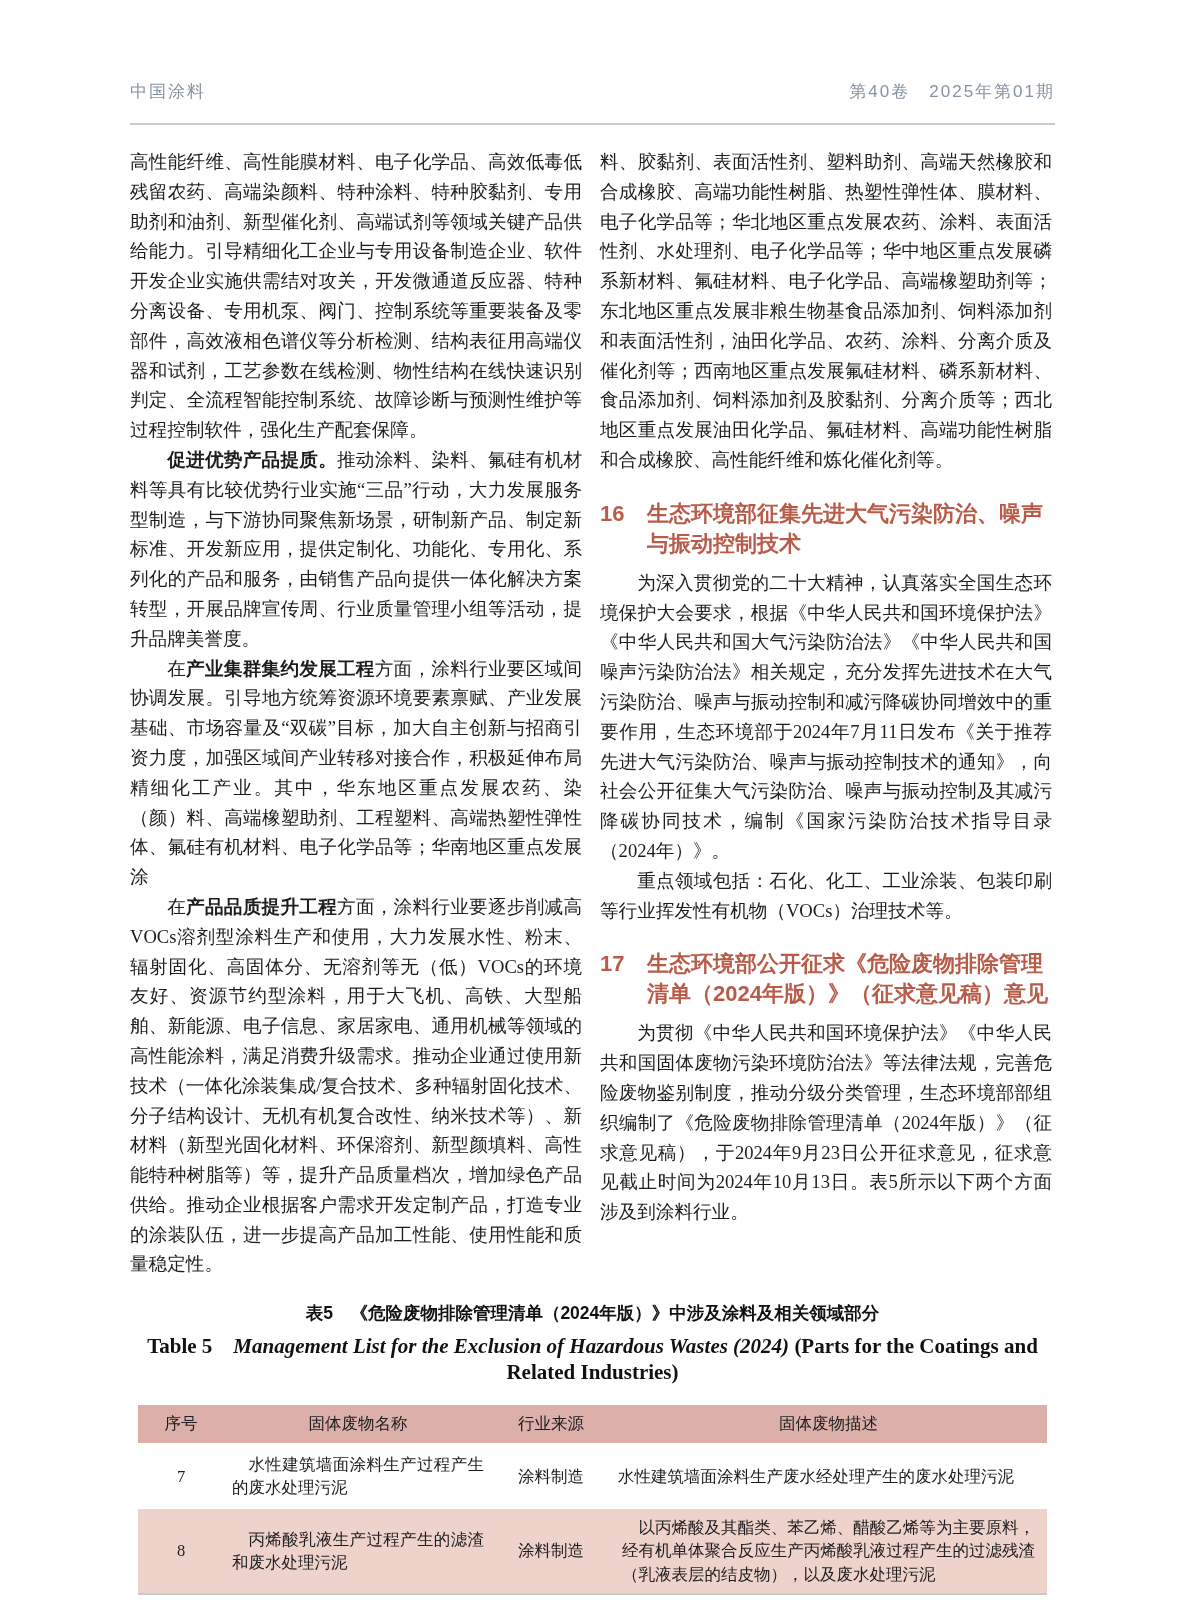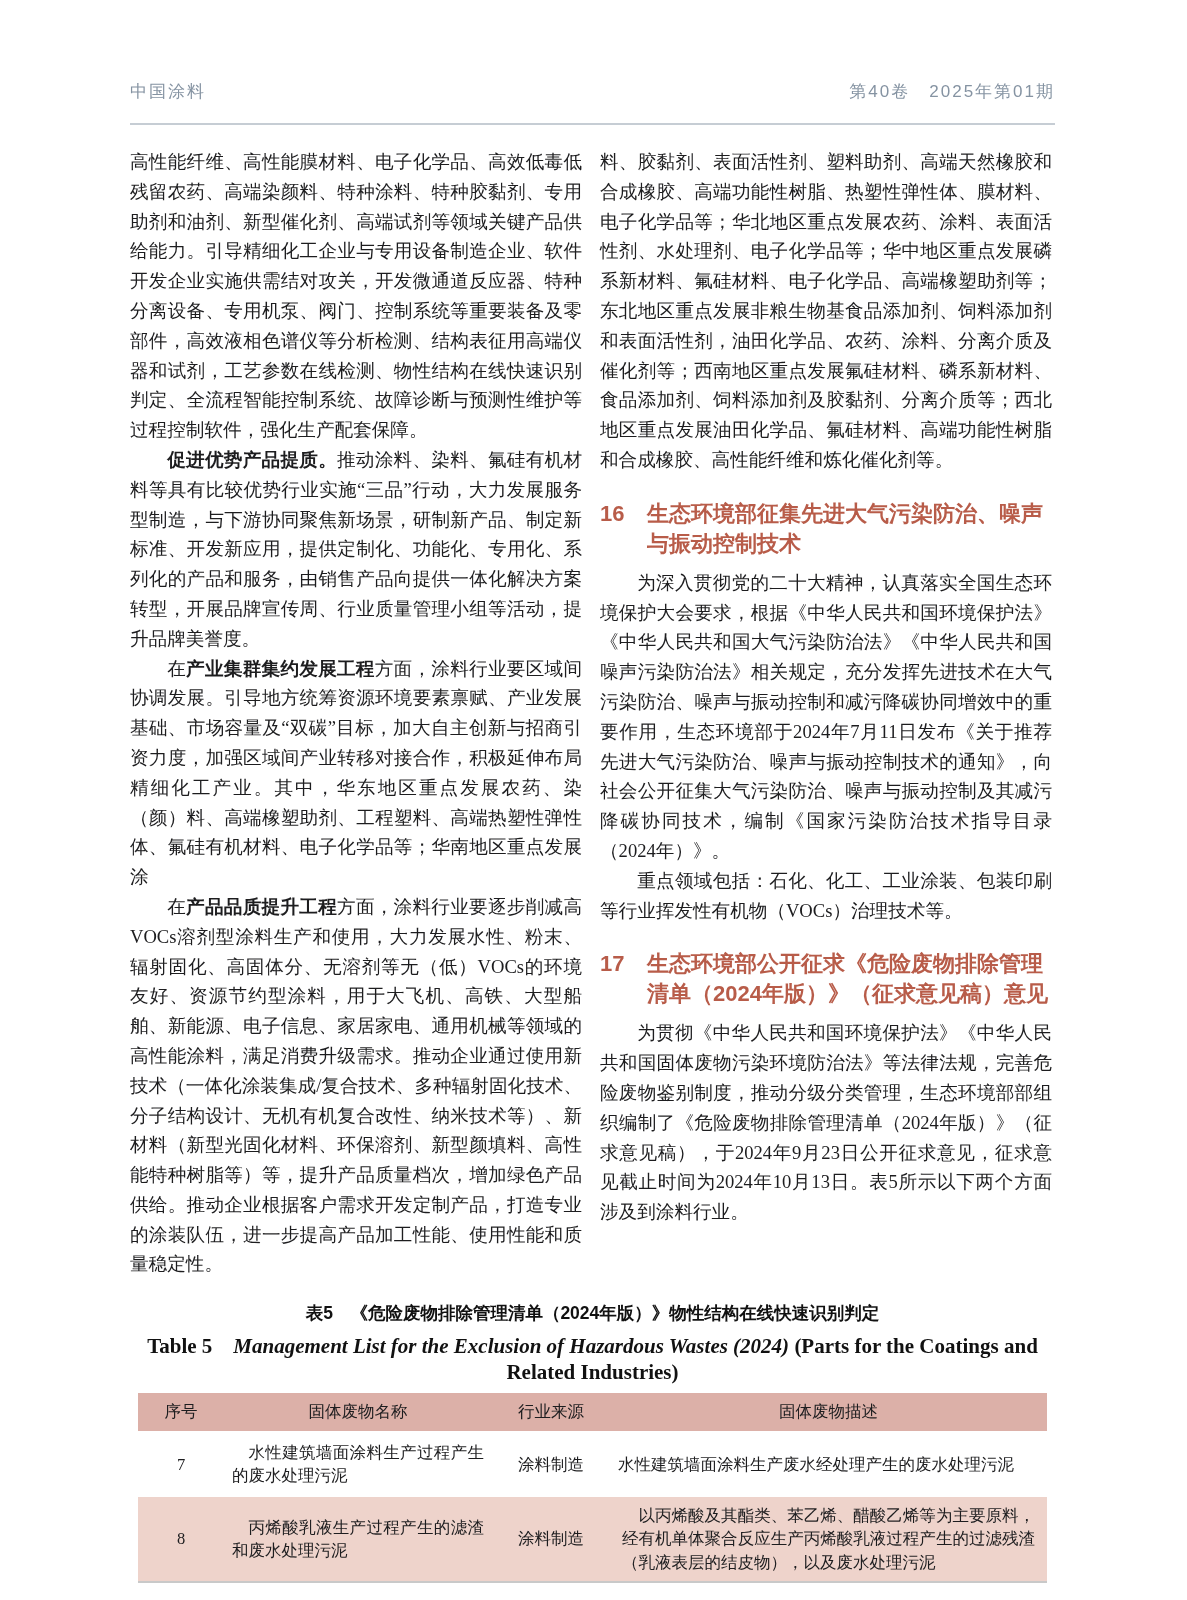--- a/index.html
+++ b/index.html
@@ -46,21 +46,21 @@
   .table-block{margin-top:22px;padding:0 8px;}
   .tbl-caption-cn{
     text-align:center;font-family:"Liberation Sans","DejaVu Sans",sans-serif;
     font-weight:700;font-size:17.5px;color:#111;
   }
   .tbl-caption-en{
     text-align:center;font-family:"Liberation Serif","DejaVu Serif",serif;
     font-weight:700;font-size:21px;margin-top:7px;color:#111;
   }
   .tbl-caption-en .it{font-style:italic;}
-  table.t5{width:100%;border-collapse:collapse;margin-top:8px;font-size:16.5px;line-height:23.5px;}
+  table.t5{width:100%;border-collapse:collapse;margin-top:20px;font-size:16.5px;line-height:23.5px;}
   table.t5 th{
     background:var(--tbl-head);font-weight:400;padding:7px 4px;text-align:center;
     border-bottom:3px solid #fff;
   }
   table.t5 td{padding:7px 8px;vertical-align:middle;}
   tr.row-plain{background:#ffffff;}
   tr.row-plain td{border-bottom:2px solid #fff;}
   tr.row-pink{background:var(--tbl-alt);}
   tr.row-pink td{border-bottom:2px solid #c9c9c9;}
   td.c-no,td.c-src{text-align:center;width:86px;}
@@ -110,21 +110,21 @@
 
       <div class="sec-head">
         <span class="sec-num">17</span>
         <span class="sec-title">生态环境部公开征求《危险废物排除管理清单（2024年版）》（征求意见稿）意见</span>
       </div>
       <p class="para indent">为贯彻《中华人民共和国环境保护法》《中华人民共和国固体废物污染环境防治法》等法律法规，完善危险废物鉴别制度，推动分级分类管理，生态环境部部组织编制了《危险废物排除管理清单（2024年版）》（征求意见稿），于2024年9月23日公开征求意见，征求意见截止时间为2024年10月13日。表5所示以下两个方面涉及到涂料行业。</p>
     </div>
   </div>
 
   <div class="table-block">
-    <div class="tbl-caption-cn">表5　《危险废物排除管理清单（2024年版）》物性结构在线快速识别判定</div>
+    <div class="tbl-caption-cn">表5　《危险废物排除管理清单（2024年版）》中涉及涂料及相关领域部分</div>
     <div class="tbl-caption-en"><span>Table 5　</span><span class="it">Management List for the Exclusion of Hazardous Wastes (2024)</span><span> (Parts for the Coatings and Related Industries)</span></div>
 
     <table class="t5">
       <thead>
         <tr>
           <th>序号</th>
           <th>固体废物名称</th>
           <th>行业来源</th>
           <th>固体废物描述</th>
         </tr>

